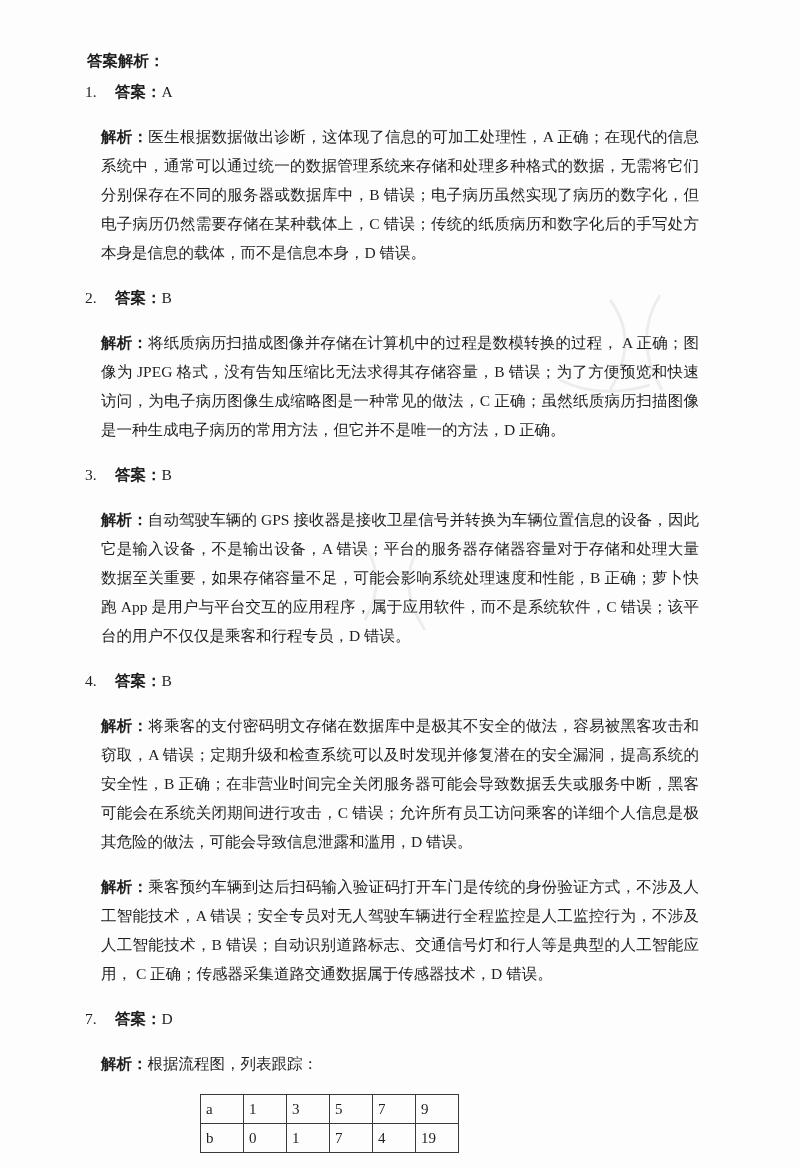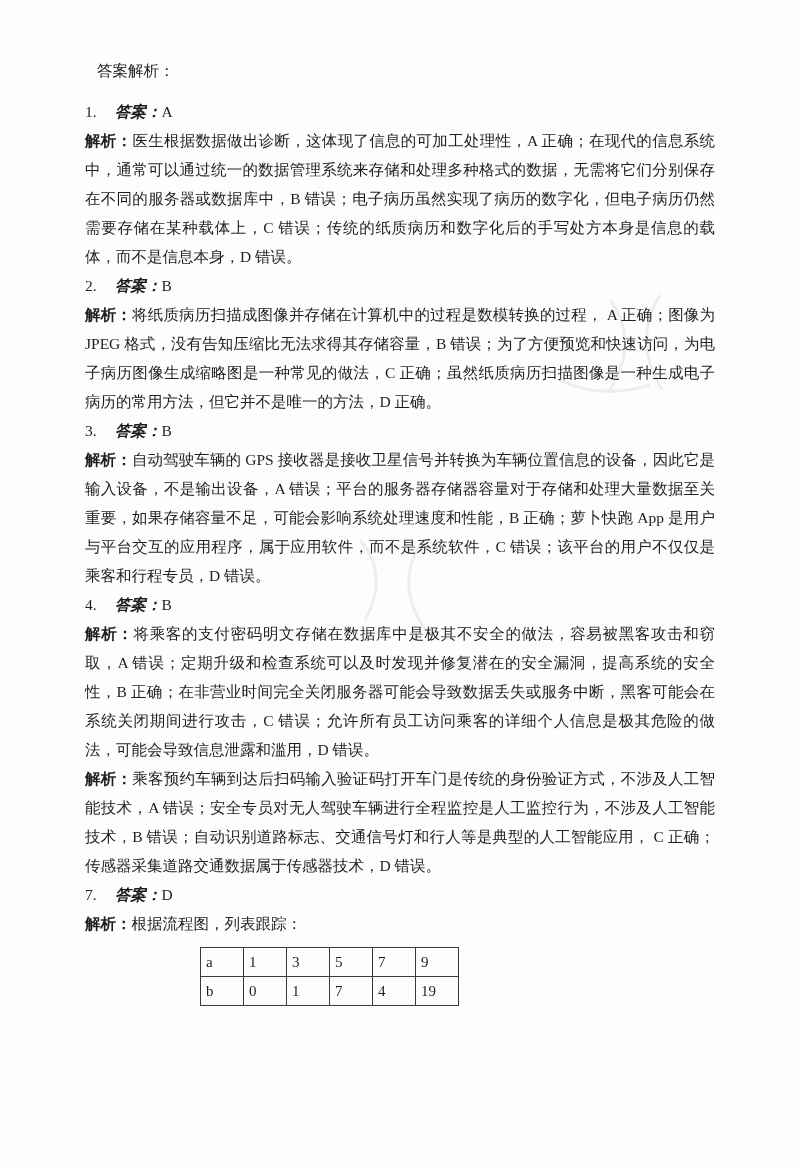--- a/index.html
+++ b/index.html
@@ -16,33 +16,33 @@
     width: 800px; height: 1168px;
     padding: 44px 85px 0 85px;
   }
   .watermark {
     position: absolute; inset: 0;
     pointer-events: none;
     z-index: 0;
   }
   .content { position: relative; z-index: 1; }
   .title {
-    margin: 12px;
-    font-weight: normal;
+    margin: 2px;
+    font-weight: bold;
     font-size: 15.5px;
     line-height: 29px;
   }
   .ans-line {
     font-size: 15.5px;
     line-height: 29px;
   }
   .num { display: inline-block; min-width: 30px; }
-  .ans-label { font-weight: bold; font-style: italic; }
+  .ans-label { font-weight: bold; }
   .analysis {
-    margin: 0;
+    margin: 16px;
     font-size: 15.5px;
     line-height: 29px;
     text-align: justify;
   }
   .a-label { font-weight: bold; }
   table.trace {
     border-collapse: collapse;
     margin: 9px 0 0 115px;
   }
   table.trace td {

